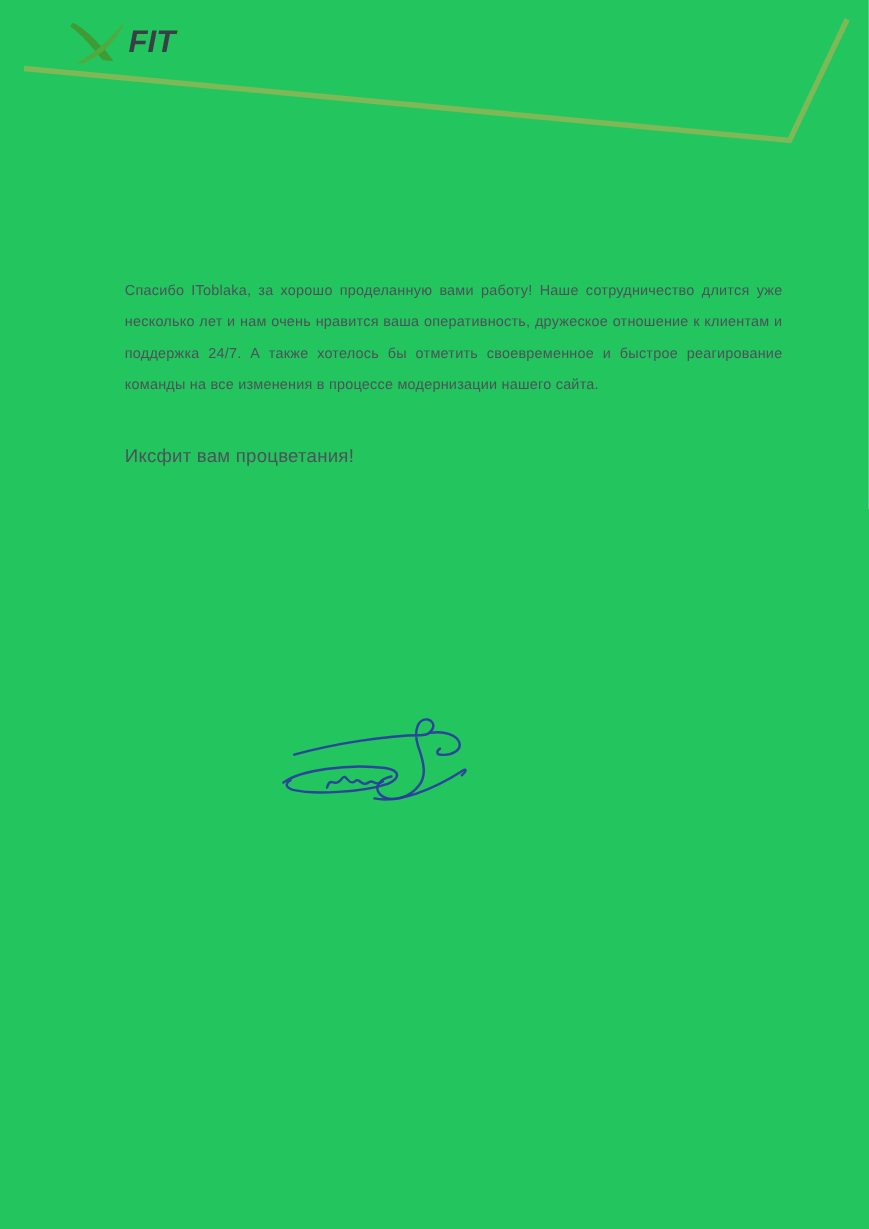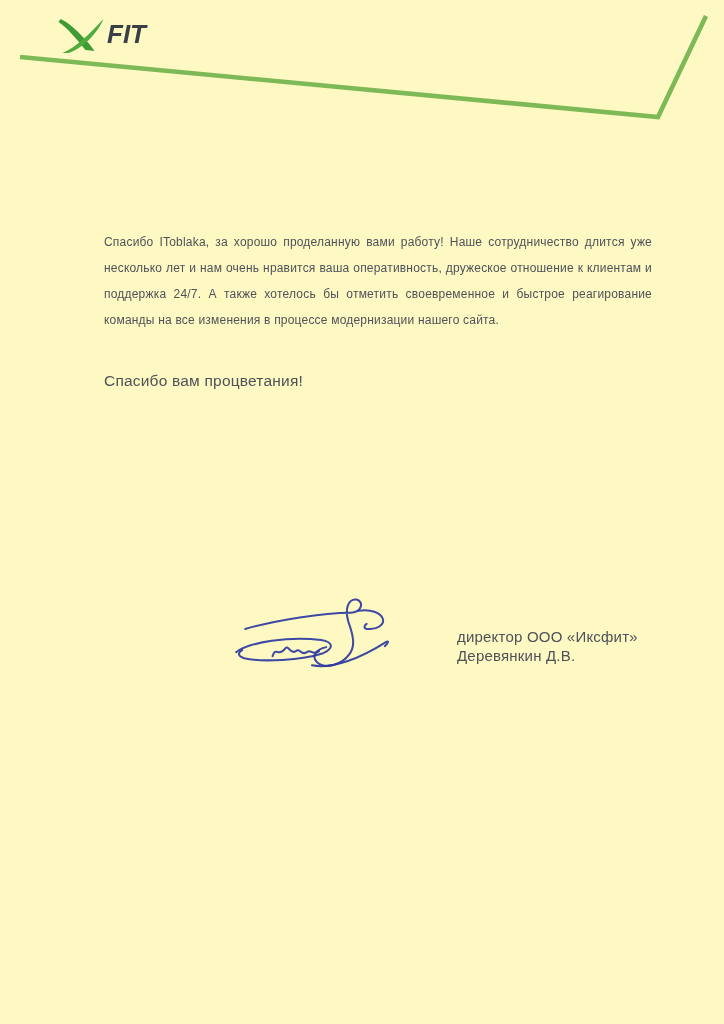--- a/index.html
+++ b/index.html
@@ -4,21 +4,21 @@
 <style>
   html,body{margin:0;padding:0;}
   body{
     width:724px;height:1024px;
     background:#f2f2f2;
     font-family:"Liberation Sans", sans-serif;
   }
   .page{
     position:relative;
     width:724px;height:1024px;
-    background:#fef9c3;
+    background:#22c55e;
     overflow:hidden;
   }
   
   .logo{
     position:absolute;left:58px;top:19px;
     display:flex;align-items:flex-start;
     height:36px;
   }
   .logo-x{width:47px;height:34px;display:block;}
   .logo-text{
@@ -98,30 +98,26 @@
   <div class="logo">
     <svg class="logo-x" viewBox="0 0 46 34" aria-hidden="true">
       <path class="x-bar" d="M2,0 C10,3 20,13 30,24 C32,26.5 34.3,29.5 36,32 L27,31 C18,20 9,9 0,3 Z"></path>
       <path class="x-swoosh" d="M4,34 C18,28 30,16 45,0 C39,14 25,29 10,34 Z"></path>
     </svg>
     <span class="logo-text">FIT</span>
   </div>
 
   <p class="body-text">Спасибо IToblaka, за хорошо проделанную вами работу! Наше сотрудничество длится уже несколько лет и нам очень нравится ваша оперативность, дружеское отношение к клиентам и поддержка 24/7. А также хотелось бы отметить своевременное и быстрое реагирование команды на все изменения в процессе модернизации нашего сайта.</p>
 
-  <p class="closing">Спасибо вам процветания!</p>
+  <p class="closing">Иксфит вам процветания!</p>
 
   <div class="signature">
     <svg viewBox="0 0 170 80" aria-hidden="true">
       <path class="sig-stroke" d="M18,33 C50,24 95,17 122,17 C133,17 136,6 128,4 C120,3 116,13 120,26 C125,40 127,50 121,58 C113,69 97,73 89,66 C83,60 88,53 98,51"></path>
       <path class="sig-stroke" d="M84,69 C104,73 132,62 157,46 C160,44 160,47 156,50"></path>
       <path class="sig-stroke" d="M130,15 C142,13 152,17 154,23 C156,29 148,34 139,33 C135,33 135,30 138,28"></path>
       <path class="sig-stroke" d="M9,56 C22,46 62,40 93,44 C105,46 106,52 95,57 C74,64 34,66 17,62 C11,60 10,57 15,54"></path>
       <path class="sig-stroke" d="M45,60 C48,50 51,61 57,53 C61,47 62,59 68,55 C72,51 73,60 79,56 C83,52 84,60 91,55"></path>
     </svg>
   </div>
 
-  <div class="signer-block">
-    <div>директор ООО «Иксфит»</div>
-    <div>Деревянкин Д.В.</div>
-  </div>
 
 </div>
 
 </body></html>

